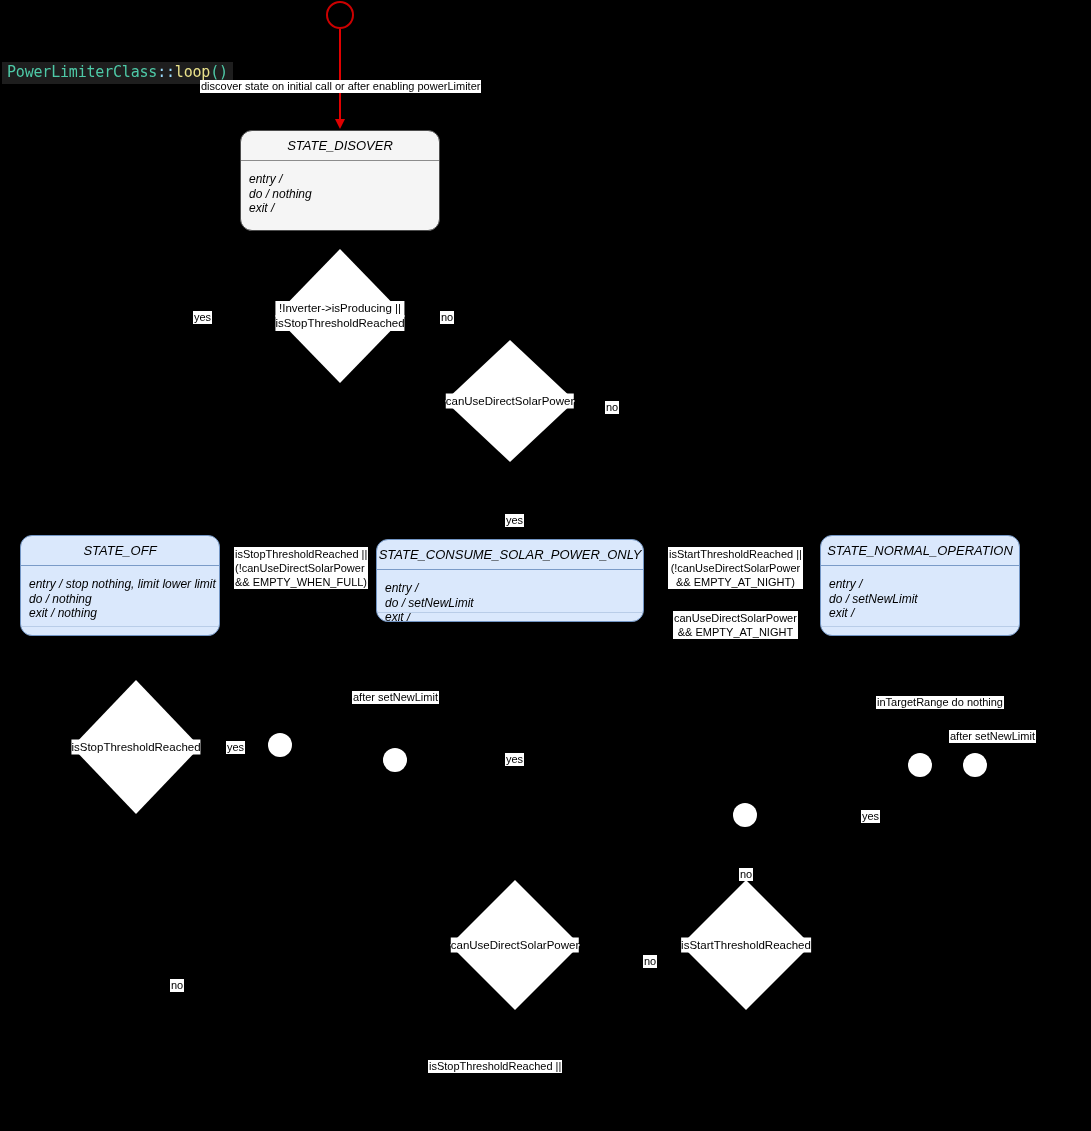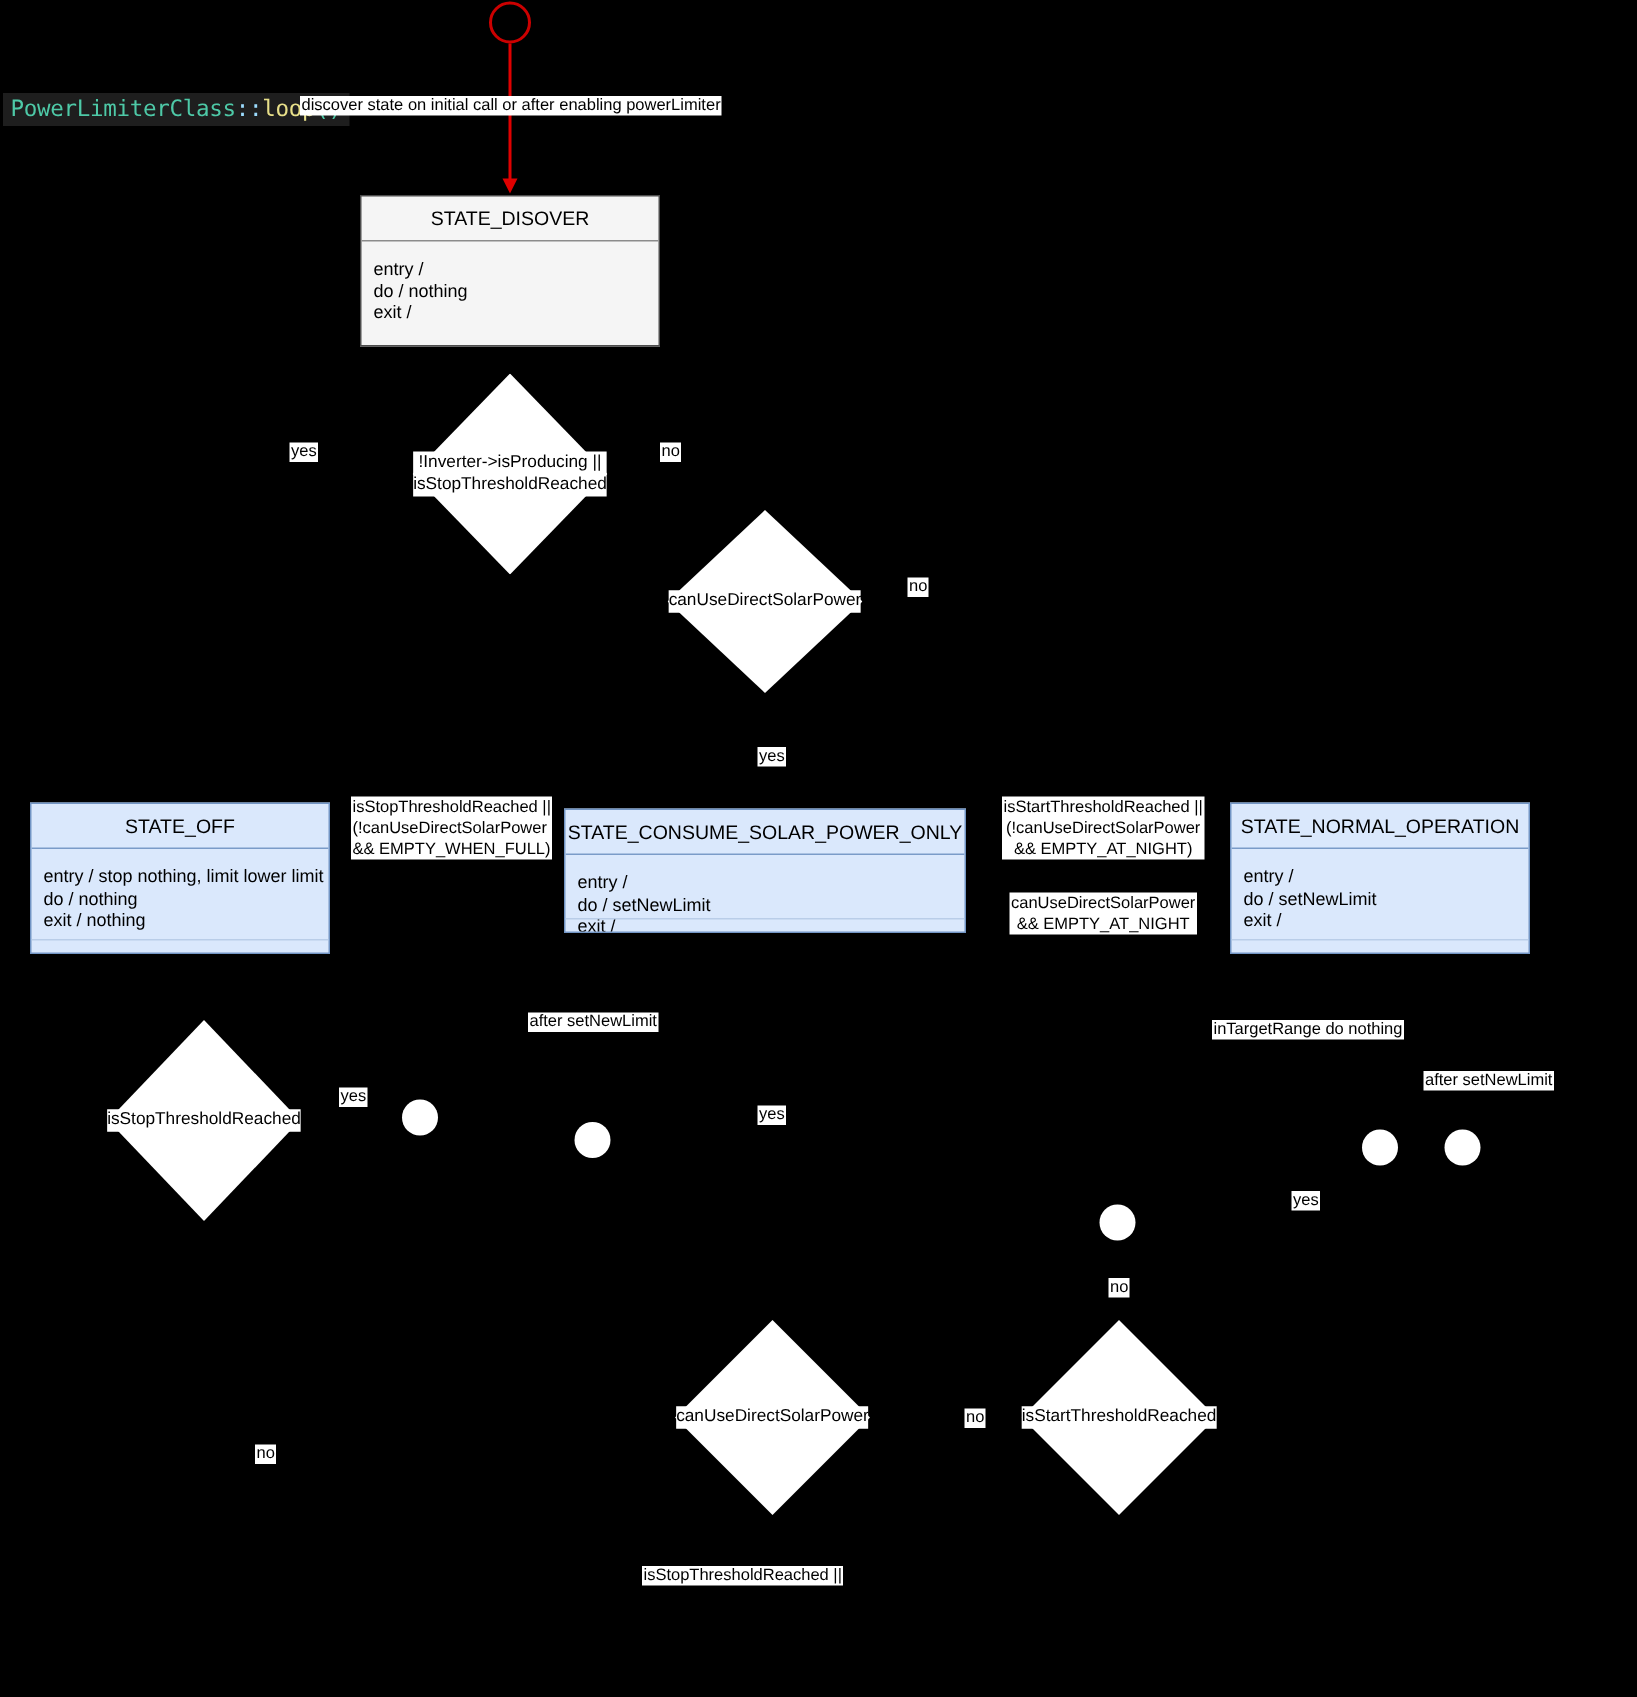--- a/index.html
+++ b/index.html
@@ -34,28 +34,30 @@
   .tok-paren { color: #4ec9a7; }
 
   
   .chip {
     background: #ffffff;
     color: #000000;
     font-size: 11px;
     line-height: 13px;
     white-space: nowrap;
     padding: 0 1px;
+    margin-top: 16px;
   }
   .chip.multi { white-space: pre; text-align: left; }
 
   
   .state-box {
-    border-radius: 0;
+    border-radius: 12px;
     box-sizing: border-box;
     overflow: hidden;
+    font-style: italic;
   }
   .state-box .title {
     text-align: center;
     font-size: 13px;
     line-height: 15px;
     padding-top: 7px;
     padding-bottom: 7px;
     color: #000000;
   }
   .state-box .divider {
@@ -226,21 +228,21 @@
   <div class="abs chip" style="left:226px; top:725px;">yes</div>
   <div class="abs chip" style="left:170px; top:963px;">no</div>
 
   <div class="abs dot" style="left:268px; top:733px; width:24px; height:24px;"></div>
   <div class="abs dot" style="left:383px; top:748px; width:24px; height:24px;"></div>
 
   <div class="abs chip" style="left:352px; top:675px;">after setNewLimit</div>
 
   <div class="abs chip" style="left:505px; top:737px;">yes</div>
 
-  <div class="abs chip" style="left:808px; top:680px;">inTargetRange do nothing</div>
+  <div class="abs chip" style="left:876px; top:680px;">inTargetRange do nothing</div>
   <div class="abs chip" style="left:949px; top:714px;">after setNewLimit</div>
 
   <div class="abs dot" style="left:908px; top:753px; width:24px; height:24px;"></div>
   <div class="abs dot" style="left:963px; top:753px; width:24px; height:24px;"></div>
 
   <div class="abs chip" style="left:861px; top:794px;">yes</div>
 
   <div class="abs dot" style="left:733px; top:803px; width:24px; height:24px;"></div>
   <div class="abs chip" style="left:739px; top:852px;">no</div>
 

